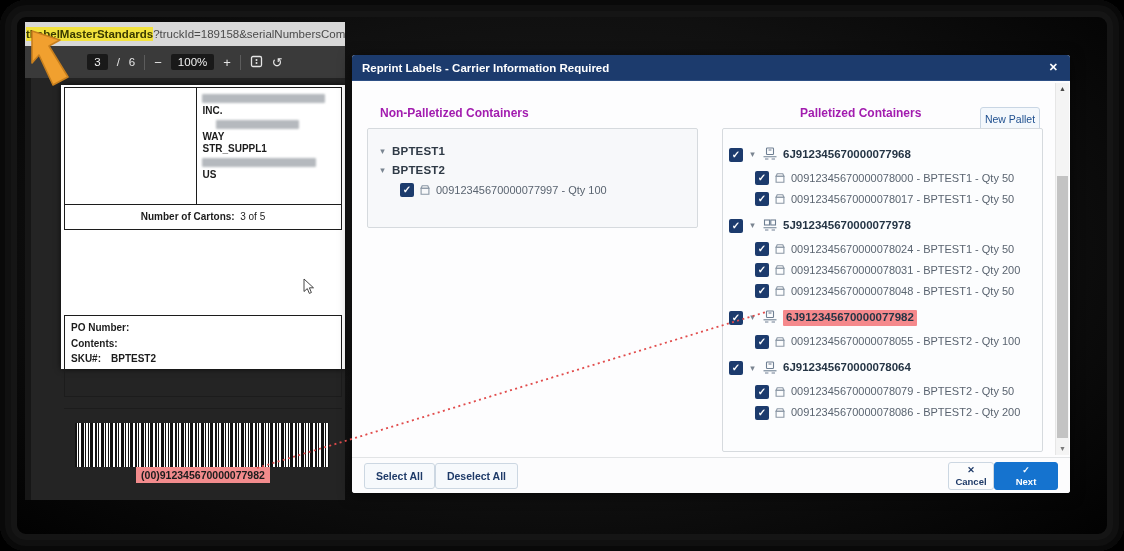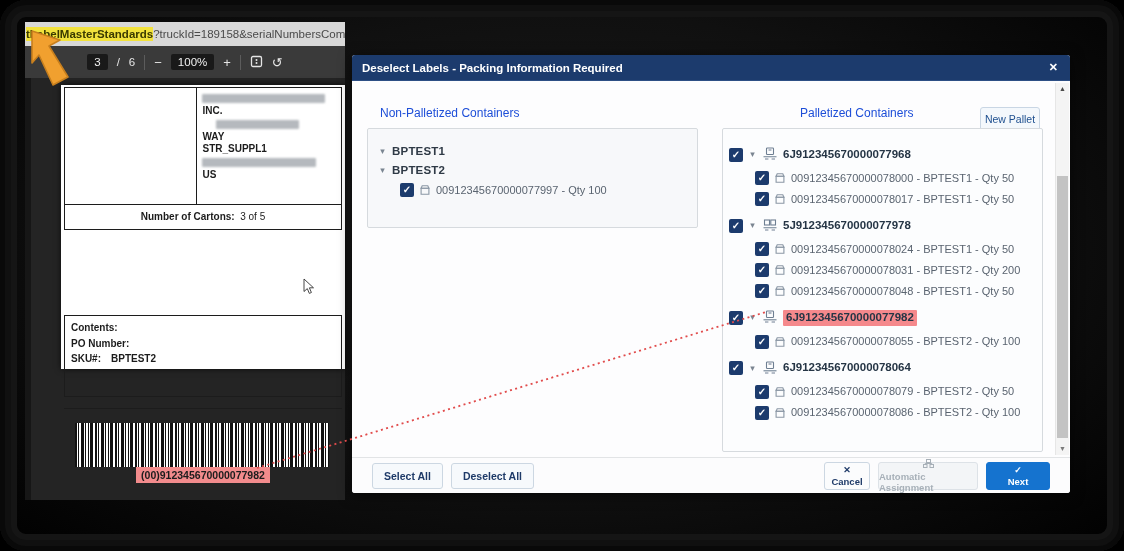--- a/index.html
+++ b/index.html
@@ -40,21 +40,21 @@
   .annot-arrow{position:absolute;left:26px;top:27px;z-index:60;}
   .pdf-cursor{position:absolute;left:272px;top:200px;z-index:40;}
   .connector{position:absolute;left:0;top:0;width:1124px;height:551px;z-index:55;pointer-events:none;}
 
   
   .modal{position:absolute;left:352px;top:55px;width:718px;height:438px;background:#fdfdfe;border-radius:3px;box-shadow:0 2px 14px rgba(0,0,0,.55);z-index:30;overflow:hidden;}
   .mtitle{height:25px;background:#1c3b6d;color:#fff;display:flex;align-items:center;font-size:11.5px;font-weight:bold;padding:0 10px;border-bottom:1px solid #2d4f85;}
   .mtitle .sp{flex:1;}
   .mclose{color:#fff;font-size:11px;cursor:default;padding:0 2px;}
   .mbody{position:relative;height:376px;background:#fdfdfe;}
-  .sec-h{position:absolute;font-size:12px;font-weight:400;color:#1d4ed8;}
+  .sec-h{position:absolute;font-size:12px;font-weight:700;color:#a21caf;}
   .panel{position:absolute;border:1px solid #d6dade;border-radius:2px;box-sizing:border-box;overflow:hidden;}
   #np-panel{left:15px;top:47px;width:331px;height:100px;background:#f7f8fa;padding:10px 10px;}
   #p-panel{left:370px;top:47px;width:321px;height:324px;background:#fcfdfe;padding:6px 6px;}
   .newpallet{position:absolute;left:628px;top:26px;width:58px;height:22px;background:#f4f8fc;border:1px solid #c9d6e4;border-radius:3px;color:#1e4f8f;font-size:10.5px;display:flex;align-items:center;justify-content:center;cursor:default;}
   .trow{display:flex;align-items:center;gap:5px;margin:7px 0;line-height:1;}
   .caret{color:#7a8591;font-size:9px;width:9px;text-align:center;}
   .glabel{font-size:11.5px;font-weight:600;color:#2f3a46;letter-spacing:.2px;}
   .clabel{font-size:11px;color:#5a6470;}
   .plabel{font-size:11.5px;font-weight:700;color:#253545;}
   .plabel.hl-pink{background:#f5898c;padding:2px 3px;border-radius:1px;}
@@ -64,21 +64,21 @@
   .cb{width:14px;height:14px;background:#1c3b6d;border-radius:2px;display:inline-flex;align-items:center;justify-content:center;flex:none;cursor:default;}
   .cb .tick{color:#fff;font-size:10px;font-weight:bold;line-height:1;}
   .ticon{display:inline-flex;align-items:center;flex:none;}
   
   .vscroll{position:absolute;right:1px;top:2px;width:13px;height:372px;background:#f4f4f4;border-left:1px solid #e6e6e6;}
   .varrow{position:absolute;left:0;width:13px;height:12px;color:#4a4a4a;font-size:7px;text-align:center;line-height:12px;cursor:default;}
   .varrow.up{top:0;}
   .varrow.down{bottom:0;color:#7a7a7a;}
   .vthumb{position:absolute;left:1px;width:11px;top:93px;height:262px;background:#c3c3c3;cursor:default;}
   
-  .mfooter{height:36px;border-top:1px solid #e2e4e6;background:#fcfcfd;display:flex;align-items:center;padding:0 20px;gap:8px;}
+  .mfooter{height:36px;border-top:1px solid #e2e4e6;background:#fcfcfd;display:flex;align-items:center;padding:0 12px;gap:0;}
   .fbtn{background:#f6f9fc;border:1px solid #ccd7e2;border-radius:3px;color:#1e3a68;font-size:10.5px;font-weight:600;padding:6px 11px;cursor:default;}
   .fspacer{flex:1;}
   .stackbtn{display:flex;flex-direction:column;align-items:center;justify-content:center;gap:1px;height:28px;border-radius:3px;font-size:9.5px;font-weight:600;cursor:default;box-sizing:border-box;}
   .cancelbtn{width:46px;background:#fbfcfd;border:1px solid #ccd7e2;color:#1e3a68;}
   .autobtn{width:100px;background:#f3f5f7;border:1px solid #dde2e7;color:#a7b0b8;}
   .nextbtn{width:64px;background:#1573cf;border:1px solid #1573cf;color:#fff;}
   .stackbtn .bicon{font-size:9px;line-height:1;}
 </style>
 </head>
 <body>
@@ -119,41 +119,41 @@
               <div class="addr-line">STR_SUPPL1</div>
               <div class="blur" style="width:85%"></div>
               <div class="addr-line">US</div>
             </div>
           </div>
           <div class="lrow cartons-row">
             <span class="bold">Number of Cartons:</span>&nbsp; <span>3 of 5</span>
           </div>
         </div>
         <div class="contents-box">
+          <div class="bold">PO Number:</div>
           <div class="bold">Contents:</div>
-          <div class="bold">PO Number:</div>
           <div><span class="bold">SKU#:</span><span class="val">BPTEST2</span></div>
         </div>
         <div class="bc-sep"></div>
         <div class="barcode-lg"></div>
         <div class="sscc"><span>(00)912345670000077982</span></div>
       </div>
       <svg class="pdf-cursor" width="12" height="17" viewBox="0 0 12 17">
           <polygon points="1,1 1,13.5 4.3,10.6 6.3,15.4 8.4,14.5 6.4,9.8 10.5,9.8" fill="#fff" stroke="#333" stroke-width="0.9"></polygon>
         </svg>
     </div>
   </div>
 
   <svg class="annot-arrow" width="58" height="64" viewBox="0 0 58 64">
     <path d="M6,4 L34,13 L23,19 L42,50 L27,58 L13,28 L6,36 Z" fill="#f1a02f" stroke="#c87f1d" stroke-width="1.6" stroke-linejoin="round"></path>
   </svg>
 
   <div class="modal">
     <div class="mtitle">
-      <span>Deselect Labels - Packing Information Required</span>
+      <span>Reprint Labels - Carrier Information Required</span>
       <span class="sp"></span>
       <span class="mclose">✕</span>
     </div>
     <div class="mbody">
       <div class="sec-h" style="left:28px;top:25px;">Non-Palletized Containers</div>
       <div class="panel" id="np-panel">
           <div class="trow">
             <span class="caret">▾</span>
             <span class="glabel">BPTEST1</span>
           </div>
@@ -325,47 +325,38 @@
           <div class="trow p-child">
             <span class="cb">
               <span class="tick">✓</span>
             </span>
             <span class="ticon">
               <svg width="12" height="12" viewBox="0 0 12 12" fill="none" stroke="#8a97a5" stroke-width="1.1">
                 <path d="M2.1 4.2h7.8v6H2.1z"></path>
                 <path d="M3.2 1.8h5.6l1.1 2.4H2.1z"></path>
               </svg>
             </span>
-            <span class="clabel">00912345670000078086 - BPTEST2 - Qty 100</span>
+            <span class="clabel">00912345670000078086 - BPTEST2 - Qty 200</span>
           </div>
         </div>
 
       <div class="vscroll">
         <div class="varrow up">▲</div>
         <div class="vthumb"></div>
         <div class="varrow down">▼</div>
       </div>
     </div>
     <div class="mfooter">
       <button class="fbtn">Select All</button>
       <button class="fbtn">Deselect All</button>
       <span class="fspacer"></span>
       <div class="stackbtn cancelbtn">
         <span class="bicon">✕</span>
         <span>Cancel</span>
       </div>
-      <div class="stackbtn autobtn">
-        <span class="bicon"><svg width="11" height="9" viewBox="0 0 11 9">
-              <rect x="3.5" y="0.5" width="4" height="3" fill="none" stroke="#a7b0b8"></rect>
-              <rect x="0.5" y="5.5" width="3.5" height="3" fill="none" stroke="#a7b0b8"></rect>
-              <rect x="7" y="5.5" width="3.5" height="3" fill="none" stroke="#a7b0b8"></rect>
-              <path d="M5.5 3.5v1M2.2 5.5v-1h6.6v1" fill="none" stroke="#a7b0b8"></path>
-            </svg></span>
-        <span>Automatic Assignment</span>
-      </div>
       <div class="stackbtn nextbtn">
         <span class="bicon">✓</span>
         <span>Next</span>
       </div>
     </div>
   </div>
 
   <svg class="connector">
     <line x1="257" y1="468" x2="766" y2="312" stroke="#e14b4b" stroke-width="1.8" stroke-dasharray="2 3.4"></line>
   </svg>

